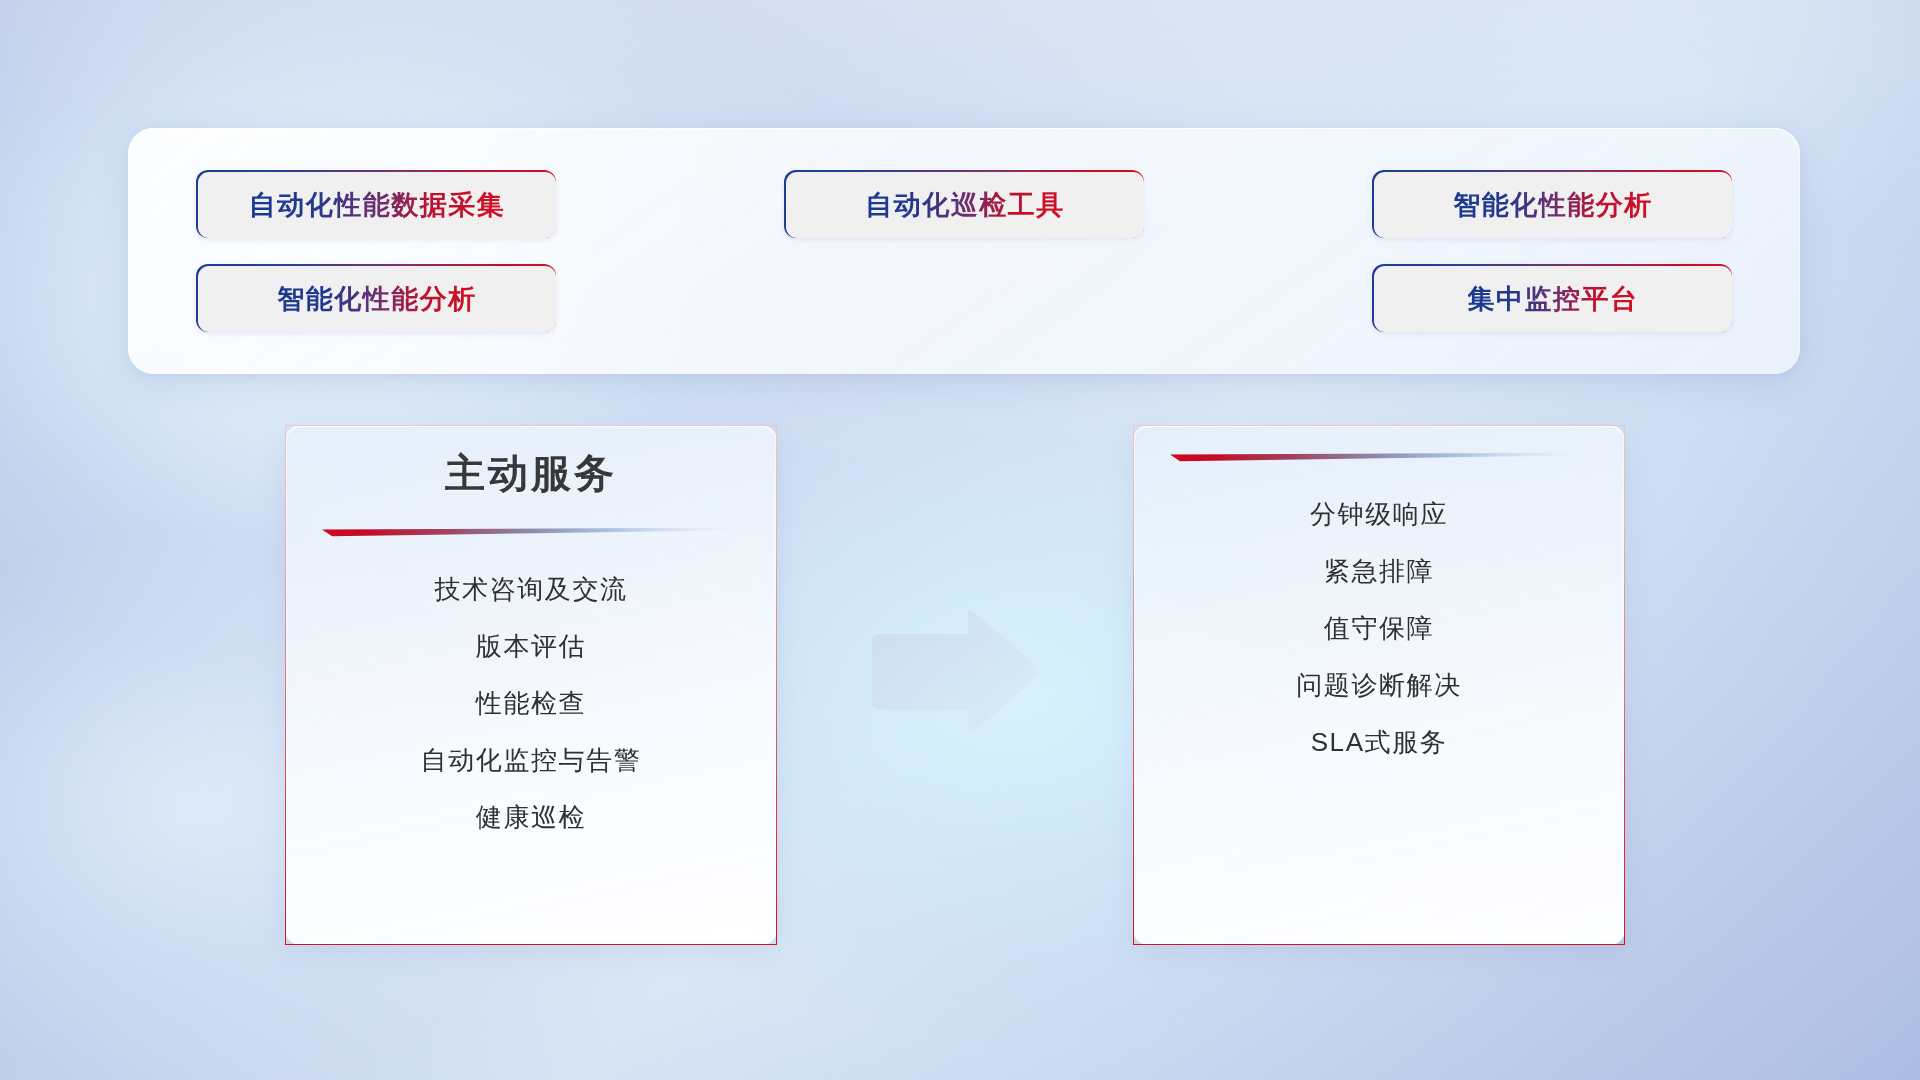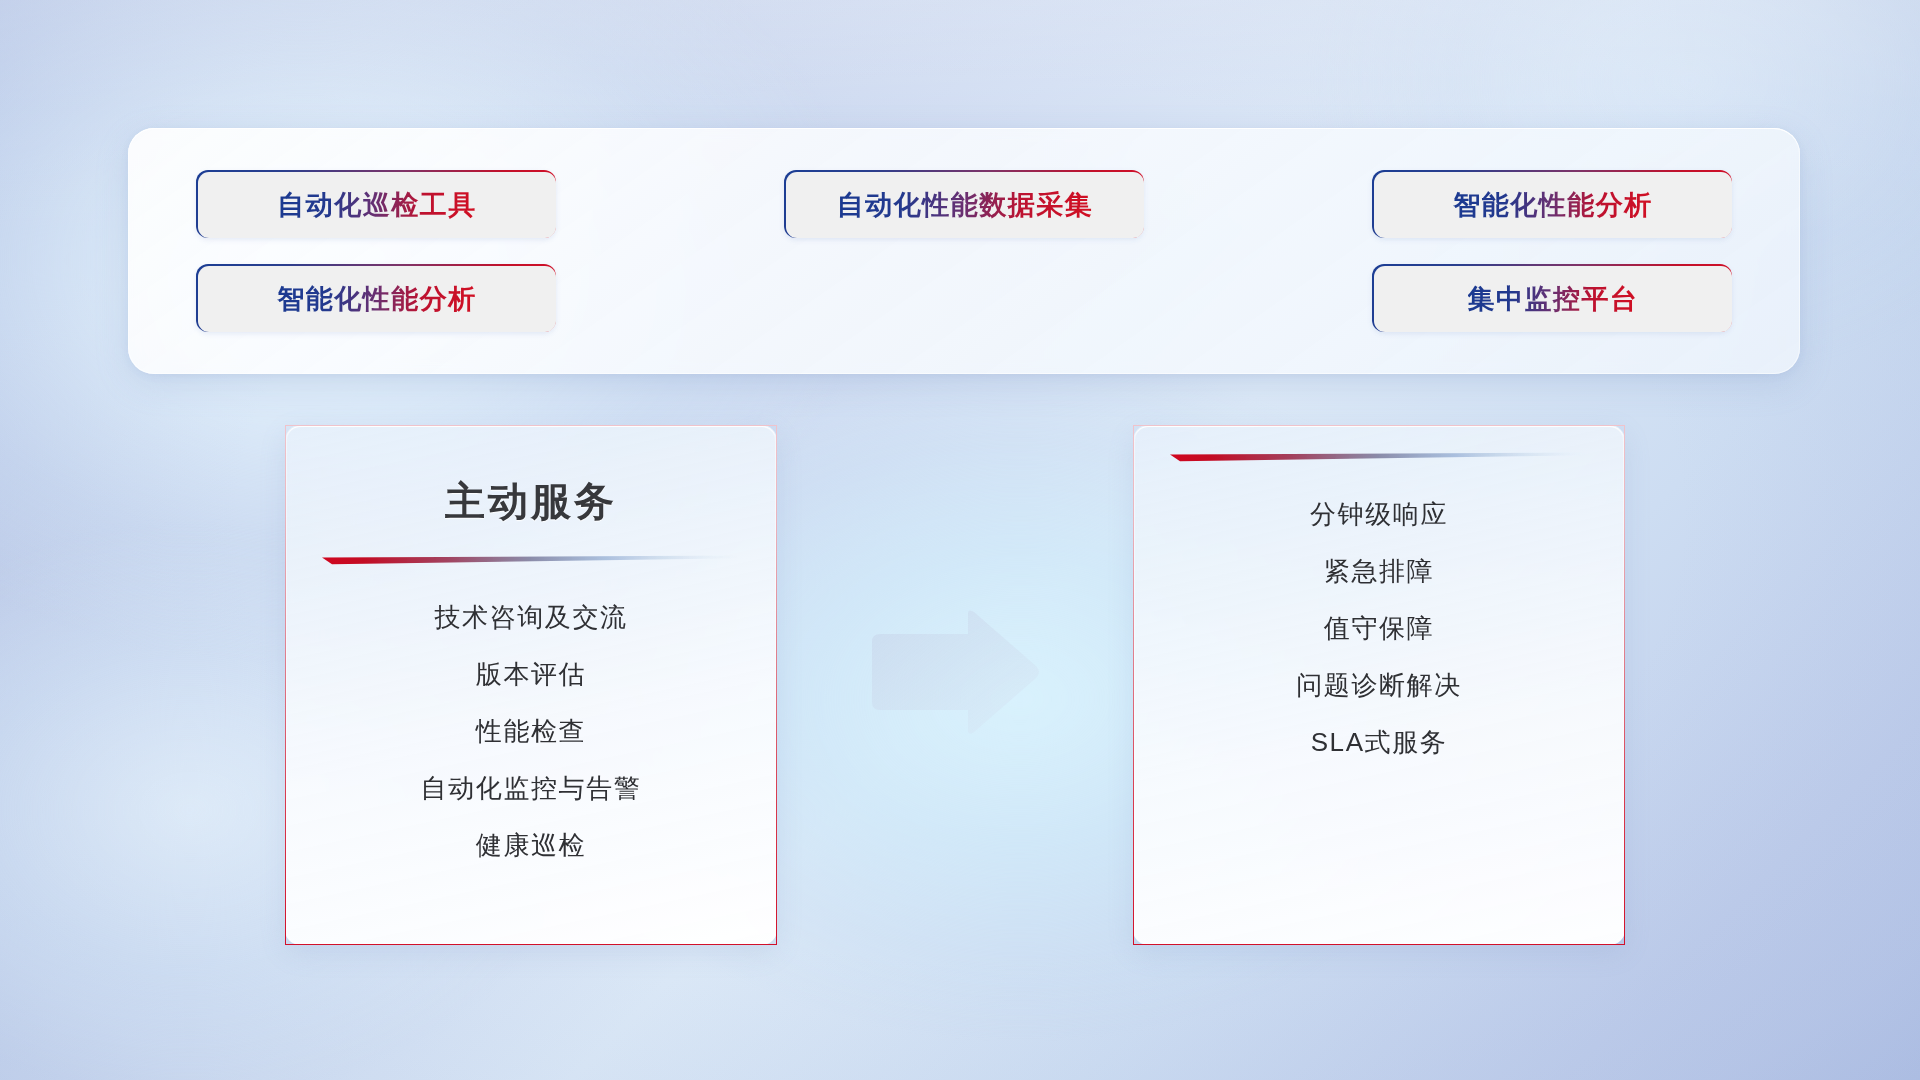--- a/index.html
+++ b/index.html
@@ -95,21 +95,21 @@
     overflow:hidden;
   }
   .card::before{
     content:"";position:absolute;inset:0;border-radius:15px;pointer-events:none;
     box-shadow:inset 0 0 0 1px rgba(255,255,255,.45);
   }
   #card-left{left:285px;}
   #card-right{left:1133px;}
 
   .card-title{
-    margin:48px 0 0 0;text-align:center;
+    margin:20px 0 0 0;text-align:center;
     font-size:40px;font-weight:700;letter-spacing:3px;
     color:#37383c;
     text-shadow:0 1px 1px rgba(255,255,255,.85);
   }
   .card-divider{
     position:relative;margin:26px auto 0 auto;width:418px;height:11px;
   }
   .card-divider svg{display:block;width:418px;height:11px;}
 
   .card-list{
@@ -136,26 +136,26 @@
 <div id="bg-glow-lowleft"></div>
 <div id="bg-glow-topright"></div>
 <div id="bg-sheen"></div>
 <div id="bg-vignette"></div>
 
 <section id="top-panel">
 
   <div class="pill-row">
     <div class="pill-wrap">
       <div class="pill">
+        <span class="pill-label">自动化性能数据采集</span>
+      </div>
+    </div>
+    <div class="pill-wrap">
+      <div class="pill">
         <span class="pill-label">自动化巡检工具</span>
-      </div>
-    </div>
-    <div class="pill-wrap">
-      <div class="pill">
-        <span class="pill-label">自动化性能数据采集</span>
       </div>
     </div>
     <div class="pill-wrap">
       <div class="pill">
         <span class="pill-label">智能化性能分析</span>
       </div>
     </div>
   </div>
 
   <div class="pill-row">

